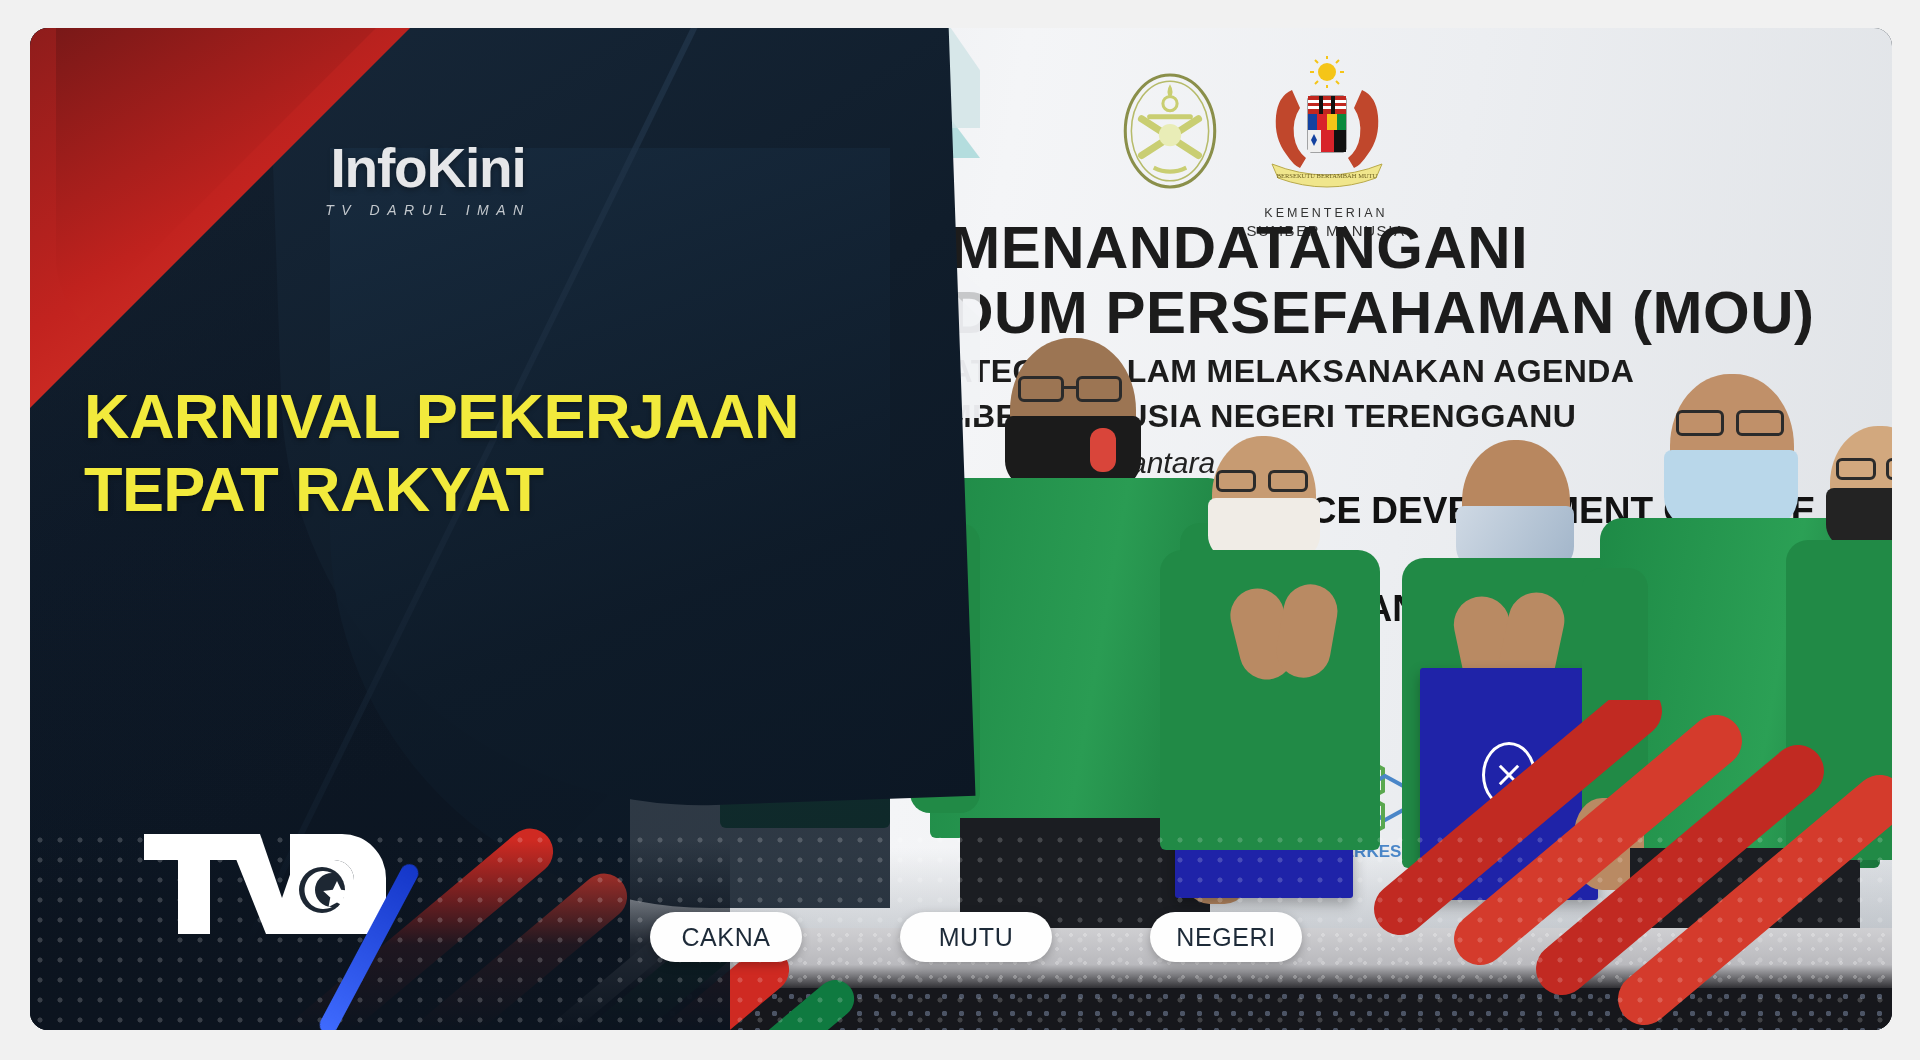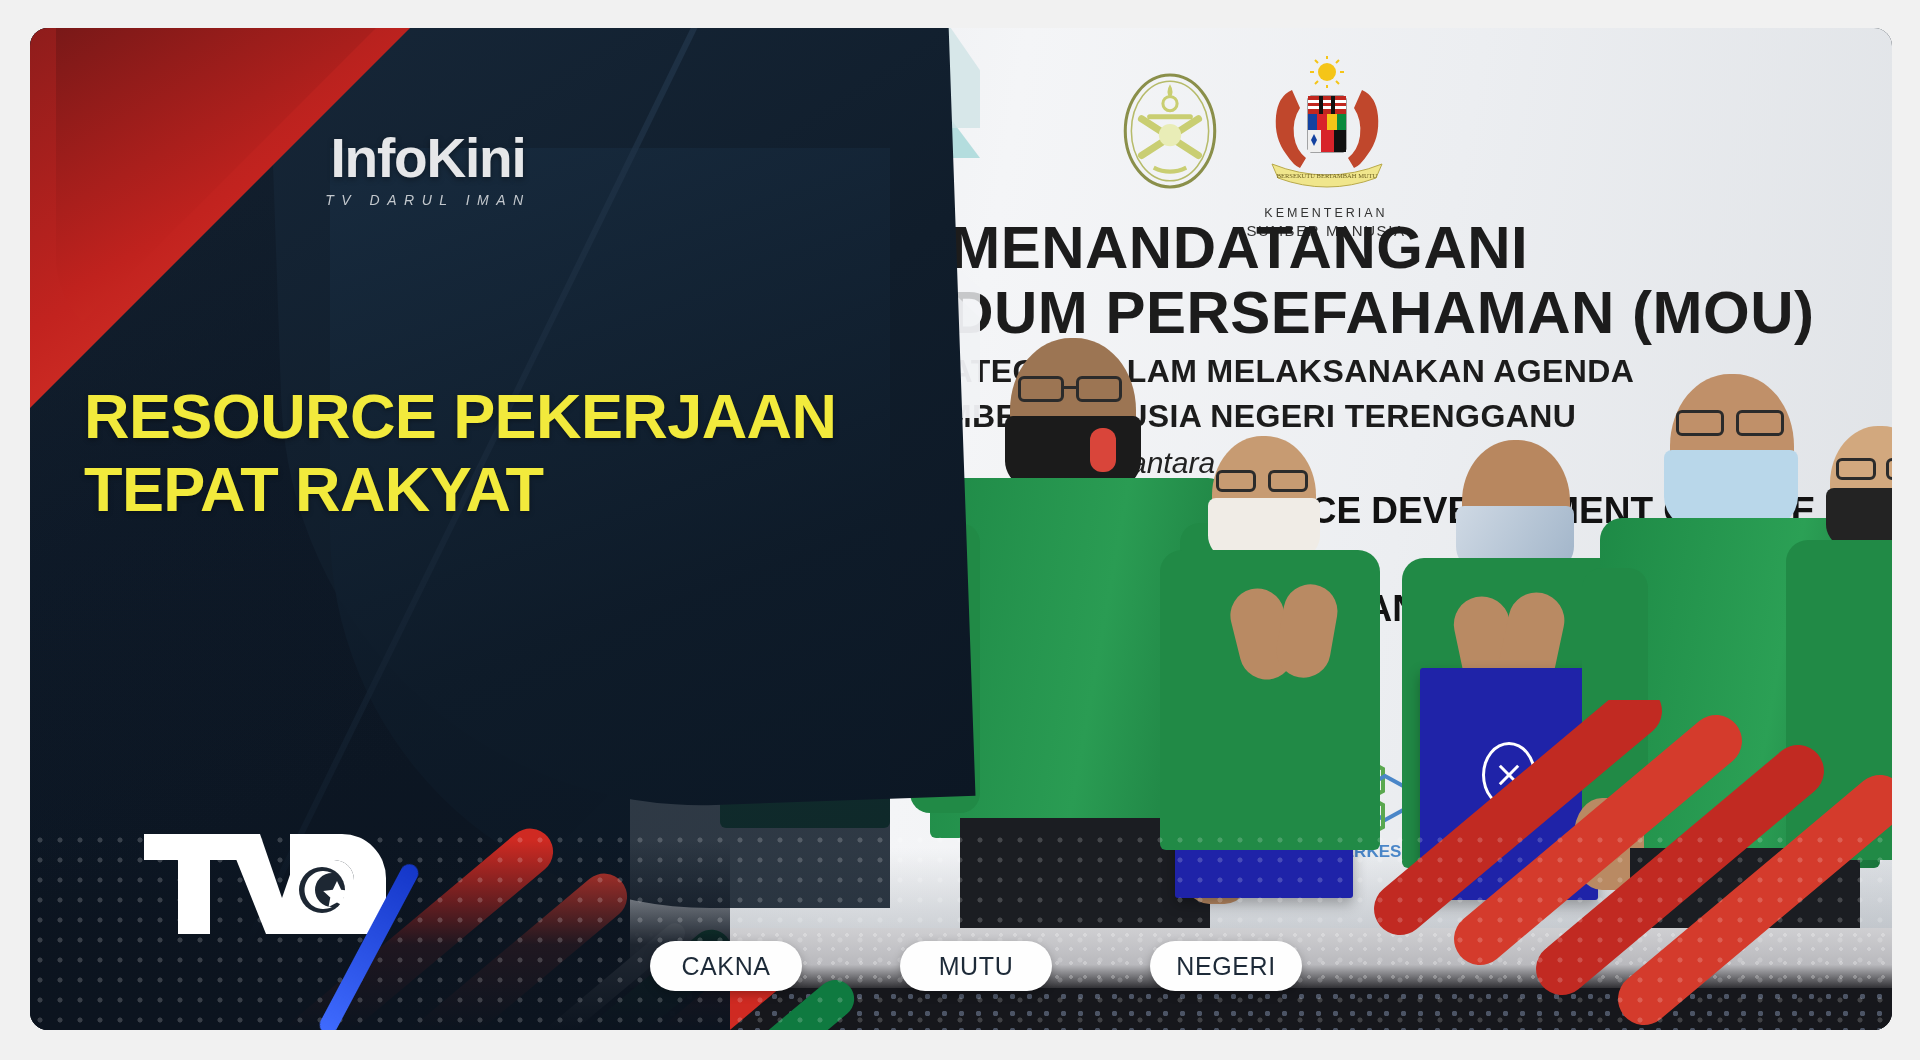--- a/index.html
+++ b/index.html
@@ -168,21 +168,21 @@
   
   .headline{
     position:absolute; left:54px; top:352px; width:700px;
     color:#f2ea3c; font-weight:bold; font-size:63px; line-height:1.16;
     letter-spacing:-.6px; text-shadow:0 2px 5px rgba(0,0,0,.35);
   }
   .headline div{ white-space:nowrap; }
 
   
   .brand{
-    position:absolute; left:248px; top:98px; width:300px; text-align:center;
+    position:absolute; left:248px; top:108px; width:300px; text-align:center;
   }
   .brand .name{
     font-size:55px; font-weight:bold; color:#e6e7e9; letter-spacing:-1.2px;
     text-shadow:0 2px 6px rgba(0,0,0,.4);
   }
   .brand .sub{
     margin-top:2px; font-size:14px; color:#c3c8cd; letter-spacing:7.5px;
     font-style:italic;
   }
 
@@ -201,21 +201,21 @@
     background-image:radial-gradient(circle, rgba(255,255,255,.18) 2.4px, transparent 2.7px);
     background-size:20px 20px;
     pointer-events:none;
   }
   .halftone-dark{
     position:absolute; left:0; bottom:0; width:700px; height:190px;
     background:linear-gradient(180deg,rgba(12,20,31,0) 0%,rgba(12,20,31,.9) 55%,#0c141f 100%);
   }
 
   
-  .pill-row{ position:absolute; left:620px; bottom:39px; display:flex; gap:98px; z-index:60;}
+  .pill-row{ position:absolute; left:620px; bottom:68px; display:flex; gap:98px; z-index:60;}
   .pill{
     min-width:152px; height:50px; border-radius:26px; background:#fefefe;
     display:flex; align-items:center; justify-content:center;
     color:#1d2a38; font-size:25px; letter-spacing:.6px;
     box-shadow:0 3px 10px rgba(0,0,0,.25);
     padding:0 26px;
   }
 
   
   .blue-streak{
@@ -389,21 +389,21 @@
 
     <div class="red-corner"></div>
     <div class="red-corner-round"></div>
 
     <div class="brand">
       <div class="name">InfoKini</div>
       <div class="sub">TV DARUL IMAN</div>
     </div>
 
     <div class="headline">
-      <div>RESOURCE PEKERJAAN</div>
+      <div>KARNIVAL PEKERJAAN</div>
       <div>TEPAT RAKYAT</div>
     </div>
 
     <div class="bars">
       <div class="bar" style="left:330px; top:150px; width:46px; height:430px; background:#cf2a22;"></div>
       <div class="bar" style="left:404px; top:195px; width:46px; height:430px; background:#d6382c;"></div>
       <div class="bar" style="left:478px; top:240px; width:20px; height:430px; background:#e8eaec;"></div>
       <div class="bar" style="left:512px; top:250px; width:40px; height:430px; background:#0f7a40;"></div>
       <div class="bar" style="left:566px; top:268px; width:46px; height:430px; background:#cf2a22;"></div>
       <div class="bar" style="left:636px; top:300px; width:38px; height:430px; background:#0f7a40;"></div>

